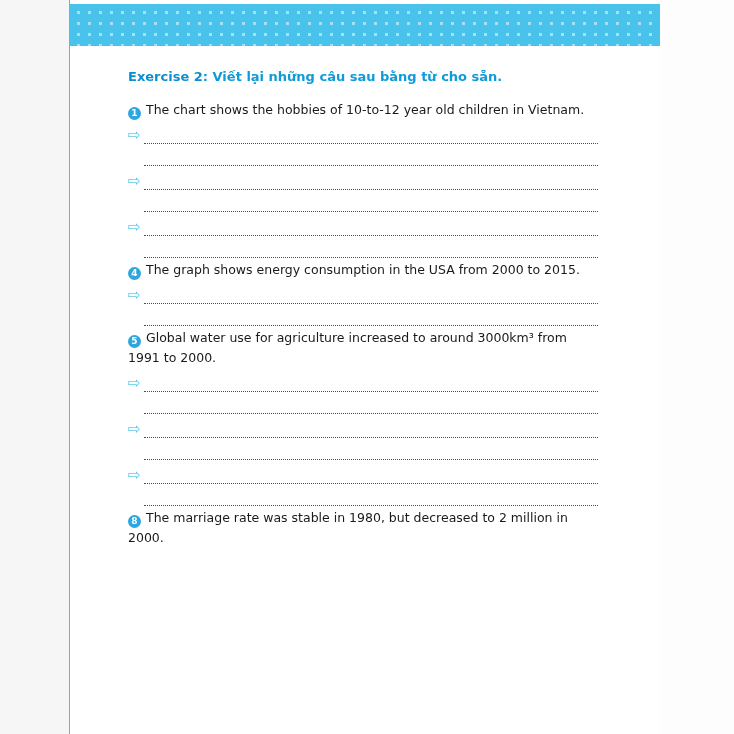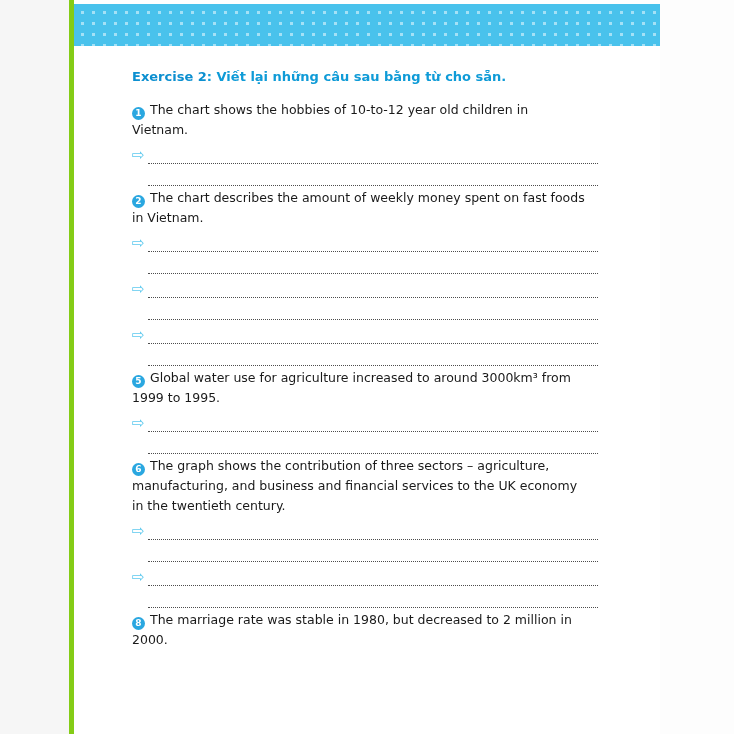--- a/index.html
+++ b/index.html
@@ -21,21 +21,21 @@
     width: 69px; height: 734px;
     background: #f6f6f6;
   }
   .page {
     position: absolute;
     left: 69px;
     top: 0;
     width: 591px;
     height: 734px;
     background: #ffffff;
-    border-left: 5px solid #84cc16;
+    border-left: 1px solid #84cc16;
     box-sizing: border-box;
   }
   .band {
     position: absolute;
     left: 0;
     top: 4px;
     width: 100%;
     height: 42px;
     background-color: #49c2ec;
     background-image: radial-gradient(circle, rgba(255,255,255,0.5) 1.6px, transparent 1.8px);
@@ -114,21 +114,52 @@
         <div class="answer-row">
             <span class="arrow">⇨</span>
             <span class="dots"></span>
           </div>
         <div class="answer-row second">
             <span class="dots"></span>
           </div>
       </div>
 
       <div class="item">
-        <p class="sentence"><span class="num-badge">2</span><span>The chart describes the amount of weekly money spent on fast foods in Vietnam.</span></p>
+        <div class="answer-row">
+            <span class="arrow">⇨</span>
+            <span class="dots"></span>
+          </div>
+        <div class="answer-row second">
+            <span class="dots"></span>
+          </div>
+      </div>
+
+      <div class="item">
+        <div class="answer-row">
+            <span class="arrow">⇨</span>
+            <span class="dots"></span>
+          </div>
+        <div class="answer-row second">
+            <span class="dots"></span>
+          </div>
+      </div>
+
+      <div class="item">
+        <p class="sentence"><span class="num-badge">4</span><span>The graph shows energy consumption in the USA from 2000 to 2015.</span></p>
+        <div class="answer-row">
+            <span class="arrow">⇨</span>
+            <span class="dots"></span>
+          </div>
+        <div class="answer-row second">
+            <span class="dots"></span>
+          </div>
+      </div>
+
+      <div class="item">
+        <p class="sentence"><span class="num-badge">5</span><span>Global water use for agriculture increased to around 3000km³ from 1991 to 2000.</span></p>
         <div class="answer-row">
             <span class="arrow">⇨</span>
             <span class="dots"></span>
           </div>
         <div class="answer-row second">
             <span class="dots"></span>
           </div>
       </div>
 
       <div class="item">
@@ -145,51 +176,19 @@
         <div class="answer-row">
             <span class="arrow">⇨</span>
             <span class="dots"></span>
           </div>
         <div class="answer-row second">
             <span class="dots"></span>
           </div>
       </div>
 
       <div class="item">
-        <p class="sentence"><span class="num-badge">5</span><span>Global water use for agriculture increased to around 3000km³ from 1999 to 1995.</span></p>
-        <div class="answer-row">
-            <span class="arrow">⇨</span>
-            <span class="dots"></span>
-          </div>
-        <div class="answer-row second">
-            <span class="dots"></span>
-          </div>
-      </div>
-
-      <div class="item">
-        <p class="sentence"><span class="num-badge">6</span><span>The graph shows the contribution of three sectors – agriculture, manufacturing, and business and financial services to the UK economy in the twentieth century.</span></p>
-        <div class="answer-row">
-            <span class="arrow">⇨</span>
-            <span class="dots"></span>
-          </div>
-        <div class="answer-row second">
-            <span class="dots"></span>
-          </div>
-      </div>
-
-      <div class="item">
-        <div class="answer-row">
-            <span class="arrow">⇨</span>
-            <span class="dots"></span>
-          </div>
-        <div class="answer-row second">
-            <span class="dots"></span>
-          </div>
-      </div>
-
-      <div class="item">
         <p class="sentence"><span class="num-badge">8</span><span>The marriage rate was stable in 1980, but decreased to 2 million in 2000.</span></p>
 
       </div>
 
     </div>
   </div>
 </div>
 
 </body></html>

